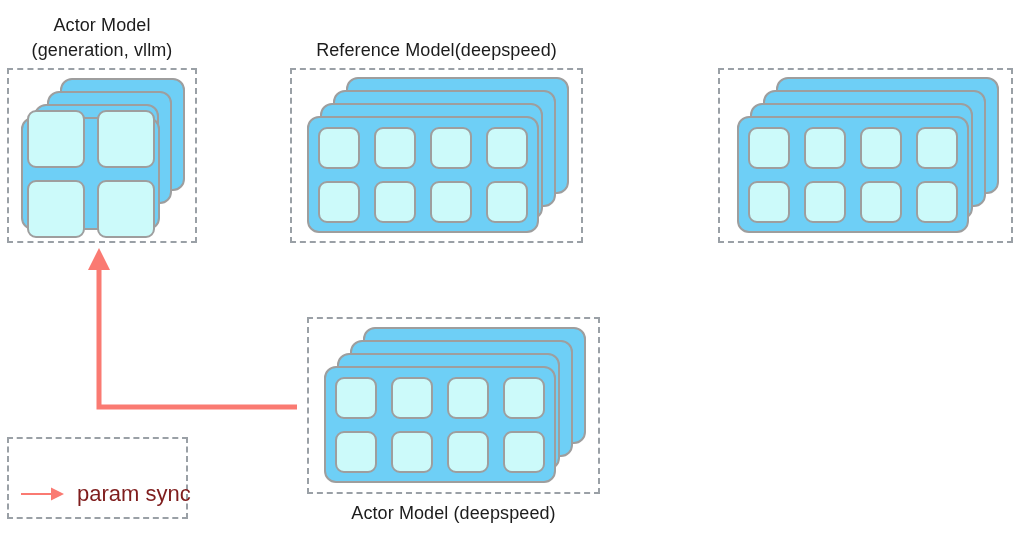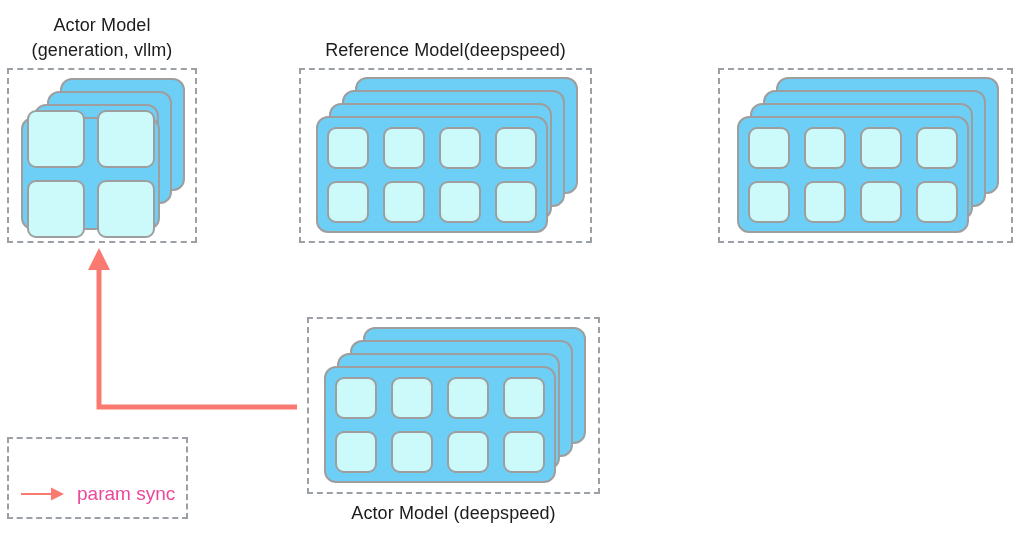--- a/index.html
+++ b/index.html
@@ -129,23 +129,23 @@
     left: 14px;
     bottom: 14px;
     display: flex;
     align-items: center;
     gap: 12px;
   }
   .legend-arrow {
     display: block;
   }
   .legend-text {
-    font-size: 19px;
+    font-size: 22px;
     line-height: 22px;
-    color: #ec4899;
+    color: #7f1d1d;
     white-space: nowrap;
     text-align: center;
   }
 </style>
 </head>
 <body>
 
 <div class="canvas">
 
   <div class="group" style="left:7px; top:68px; width:190px; height:175px;">
@@ -160,21 +160,21 @@
         <div class="card-grid grid-2x2">
           <div class="cell"></div>
           <div class="cell"></div>
           <div class="cell"></div>
           <div class="cell"></div>
         </div>
       </div>
     </div>
   </div>
 
-  <div class="group" style="left:299px; top:68px; width:293px; height:175px;">
+  <div class="group" style="left:290px; top:68px; width:293px; height:175px;">
     <div class="group-box"></div>
     <div class="group-label above">Reference Model(deepspeed)</div>
     <div class="stack" style="left:17px; top:9px; width:262px; height:156px;">
       <div class="card" style="left:39px; top:0px; width:223px; height:117px;"></div>
       <div class="card" style="left:26px; top:13px; width:223px; height:117px;"></div>
       <div class="card" style="left:13px; top:26px; width:223px; height:117px;"></div>
       <div class="card" style="left:0px; top:39px; width:232px; height:117px;">
         <div class="card-grid grid-2x4">
           <div class="cell"></div>
           <div class="cell"></div>

